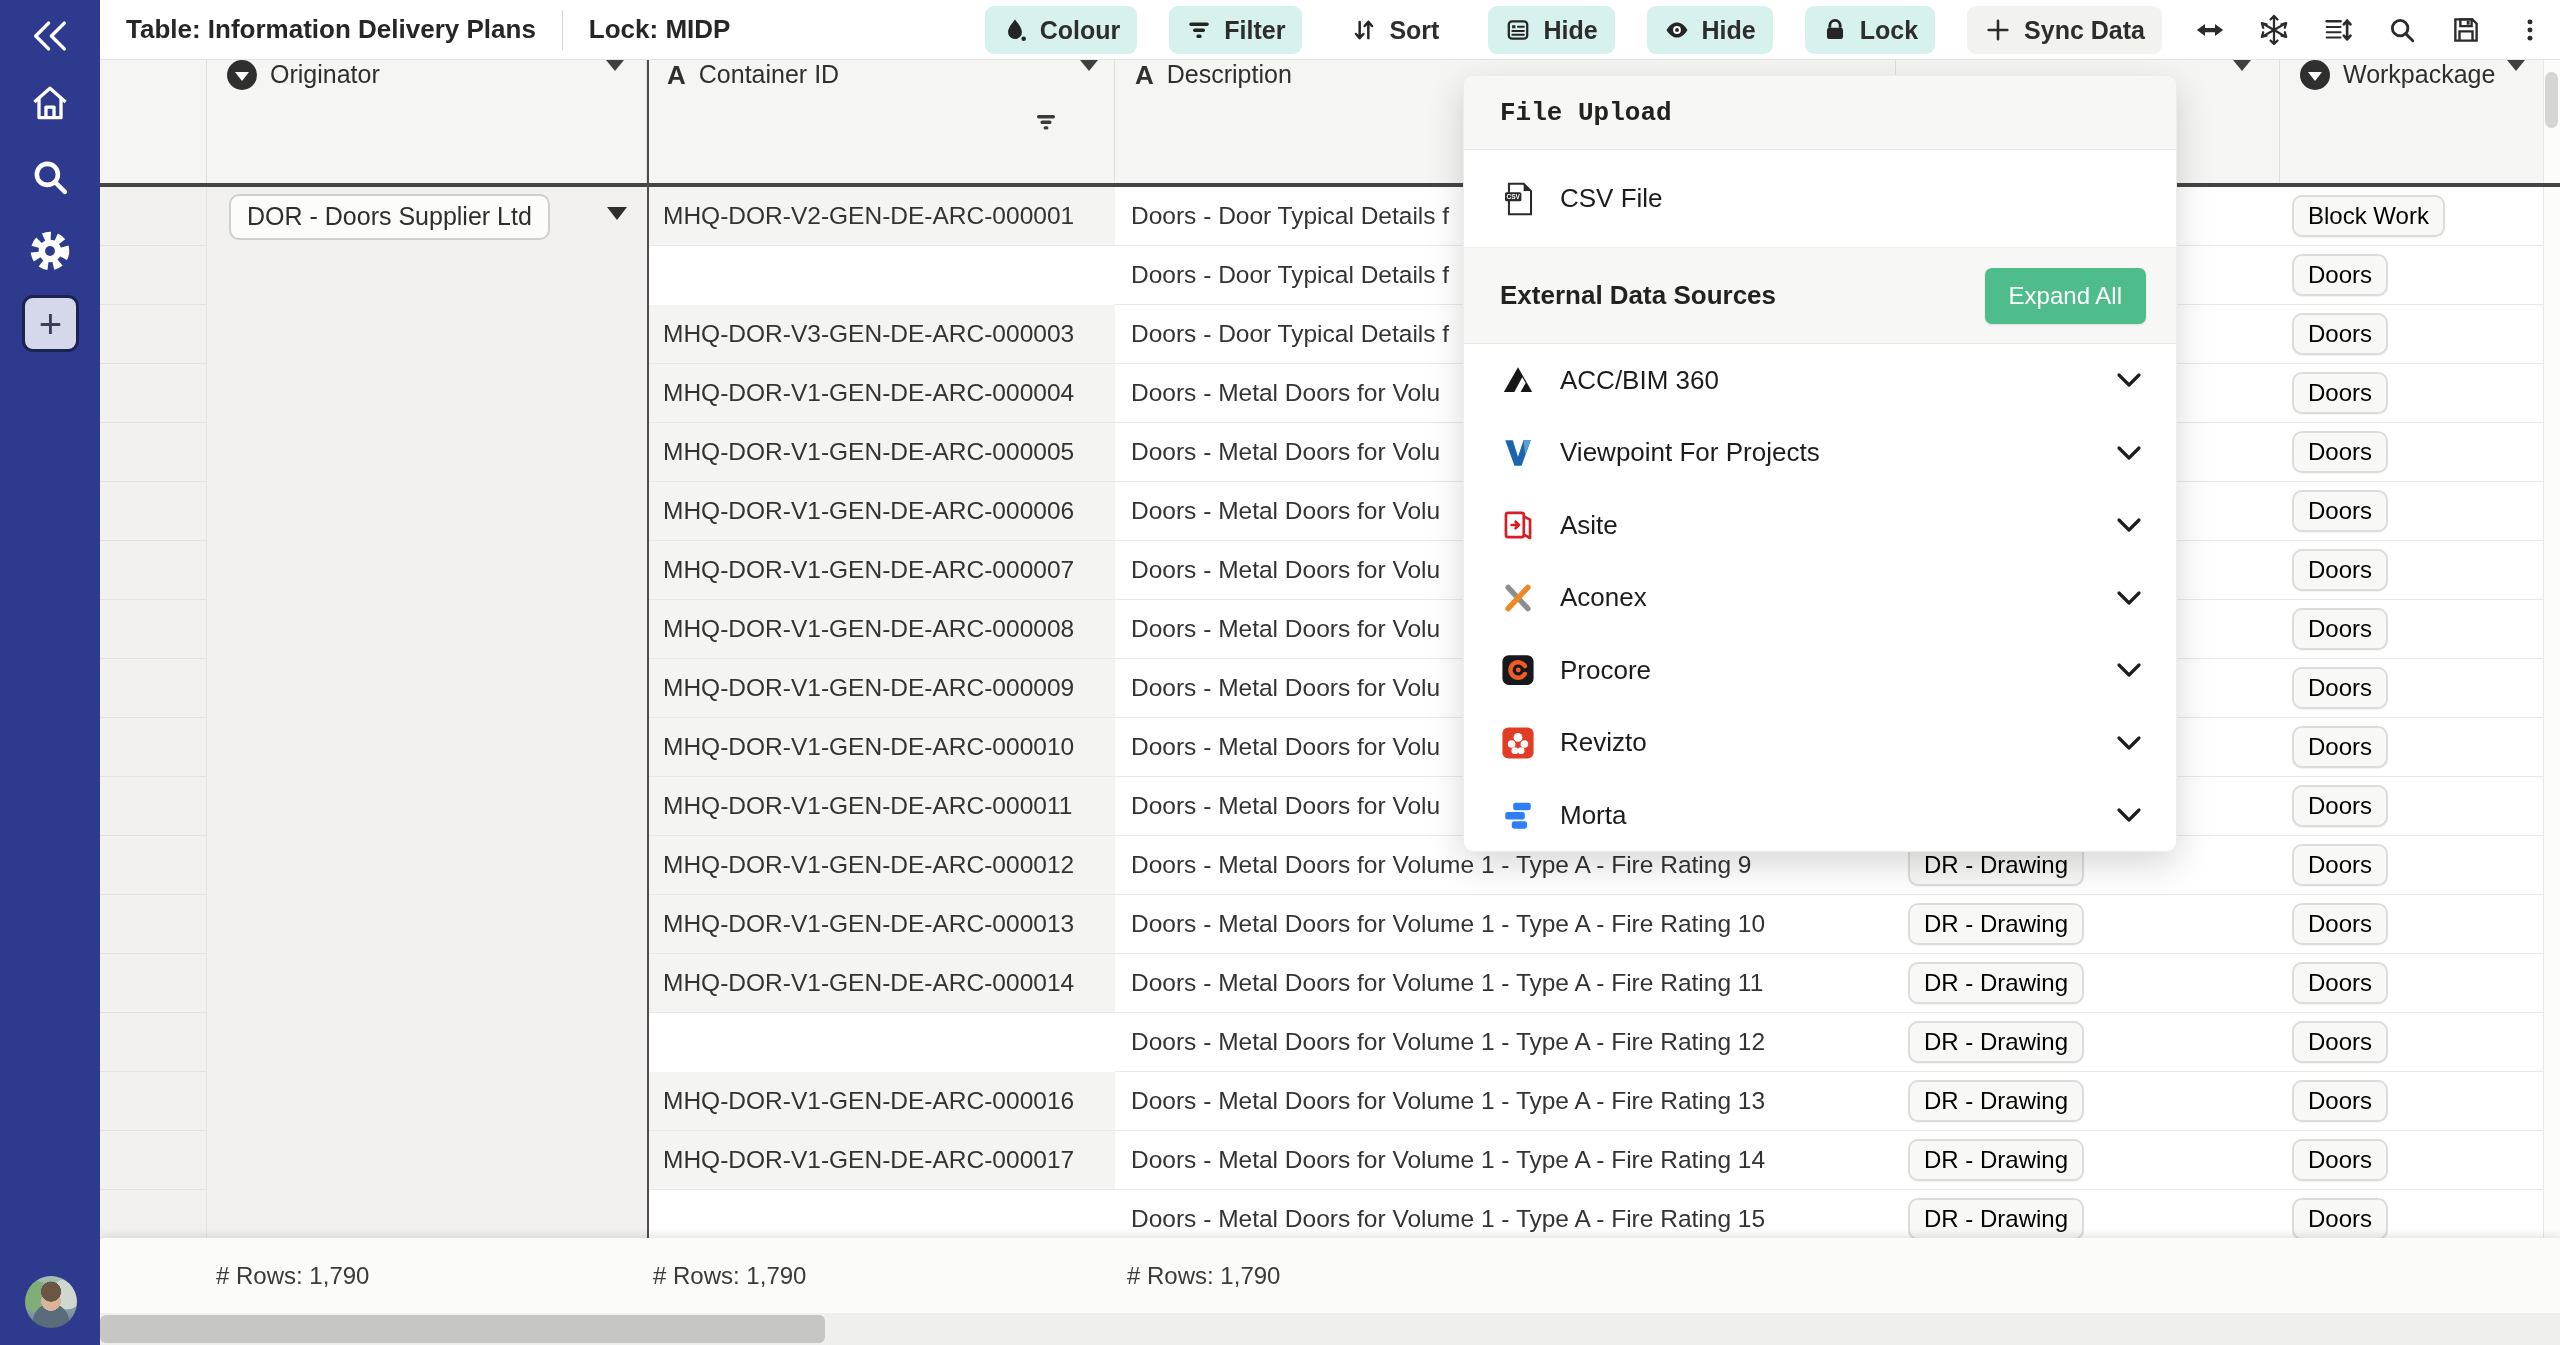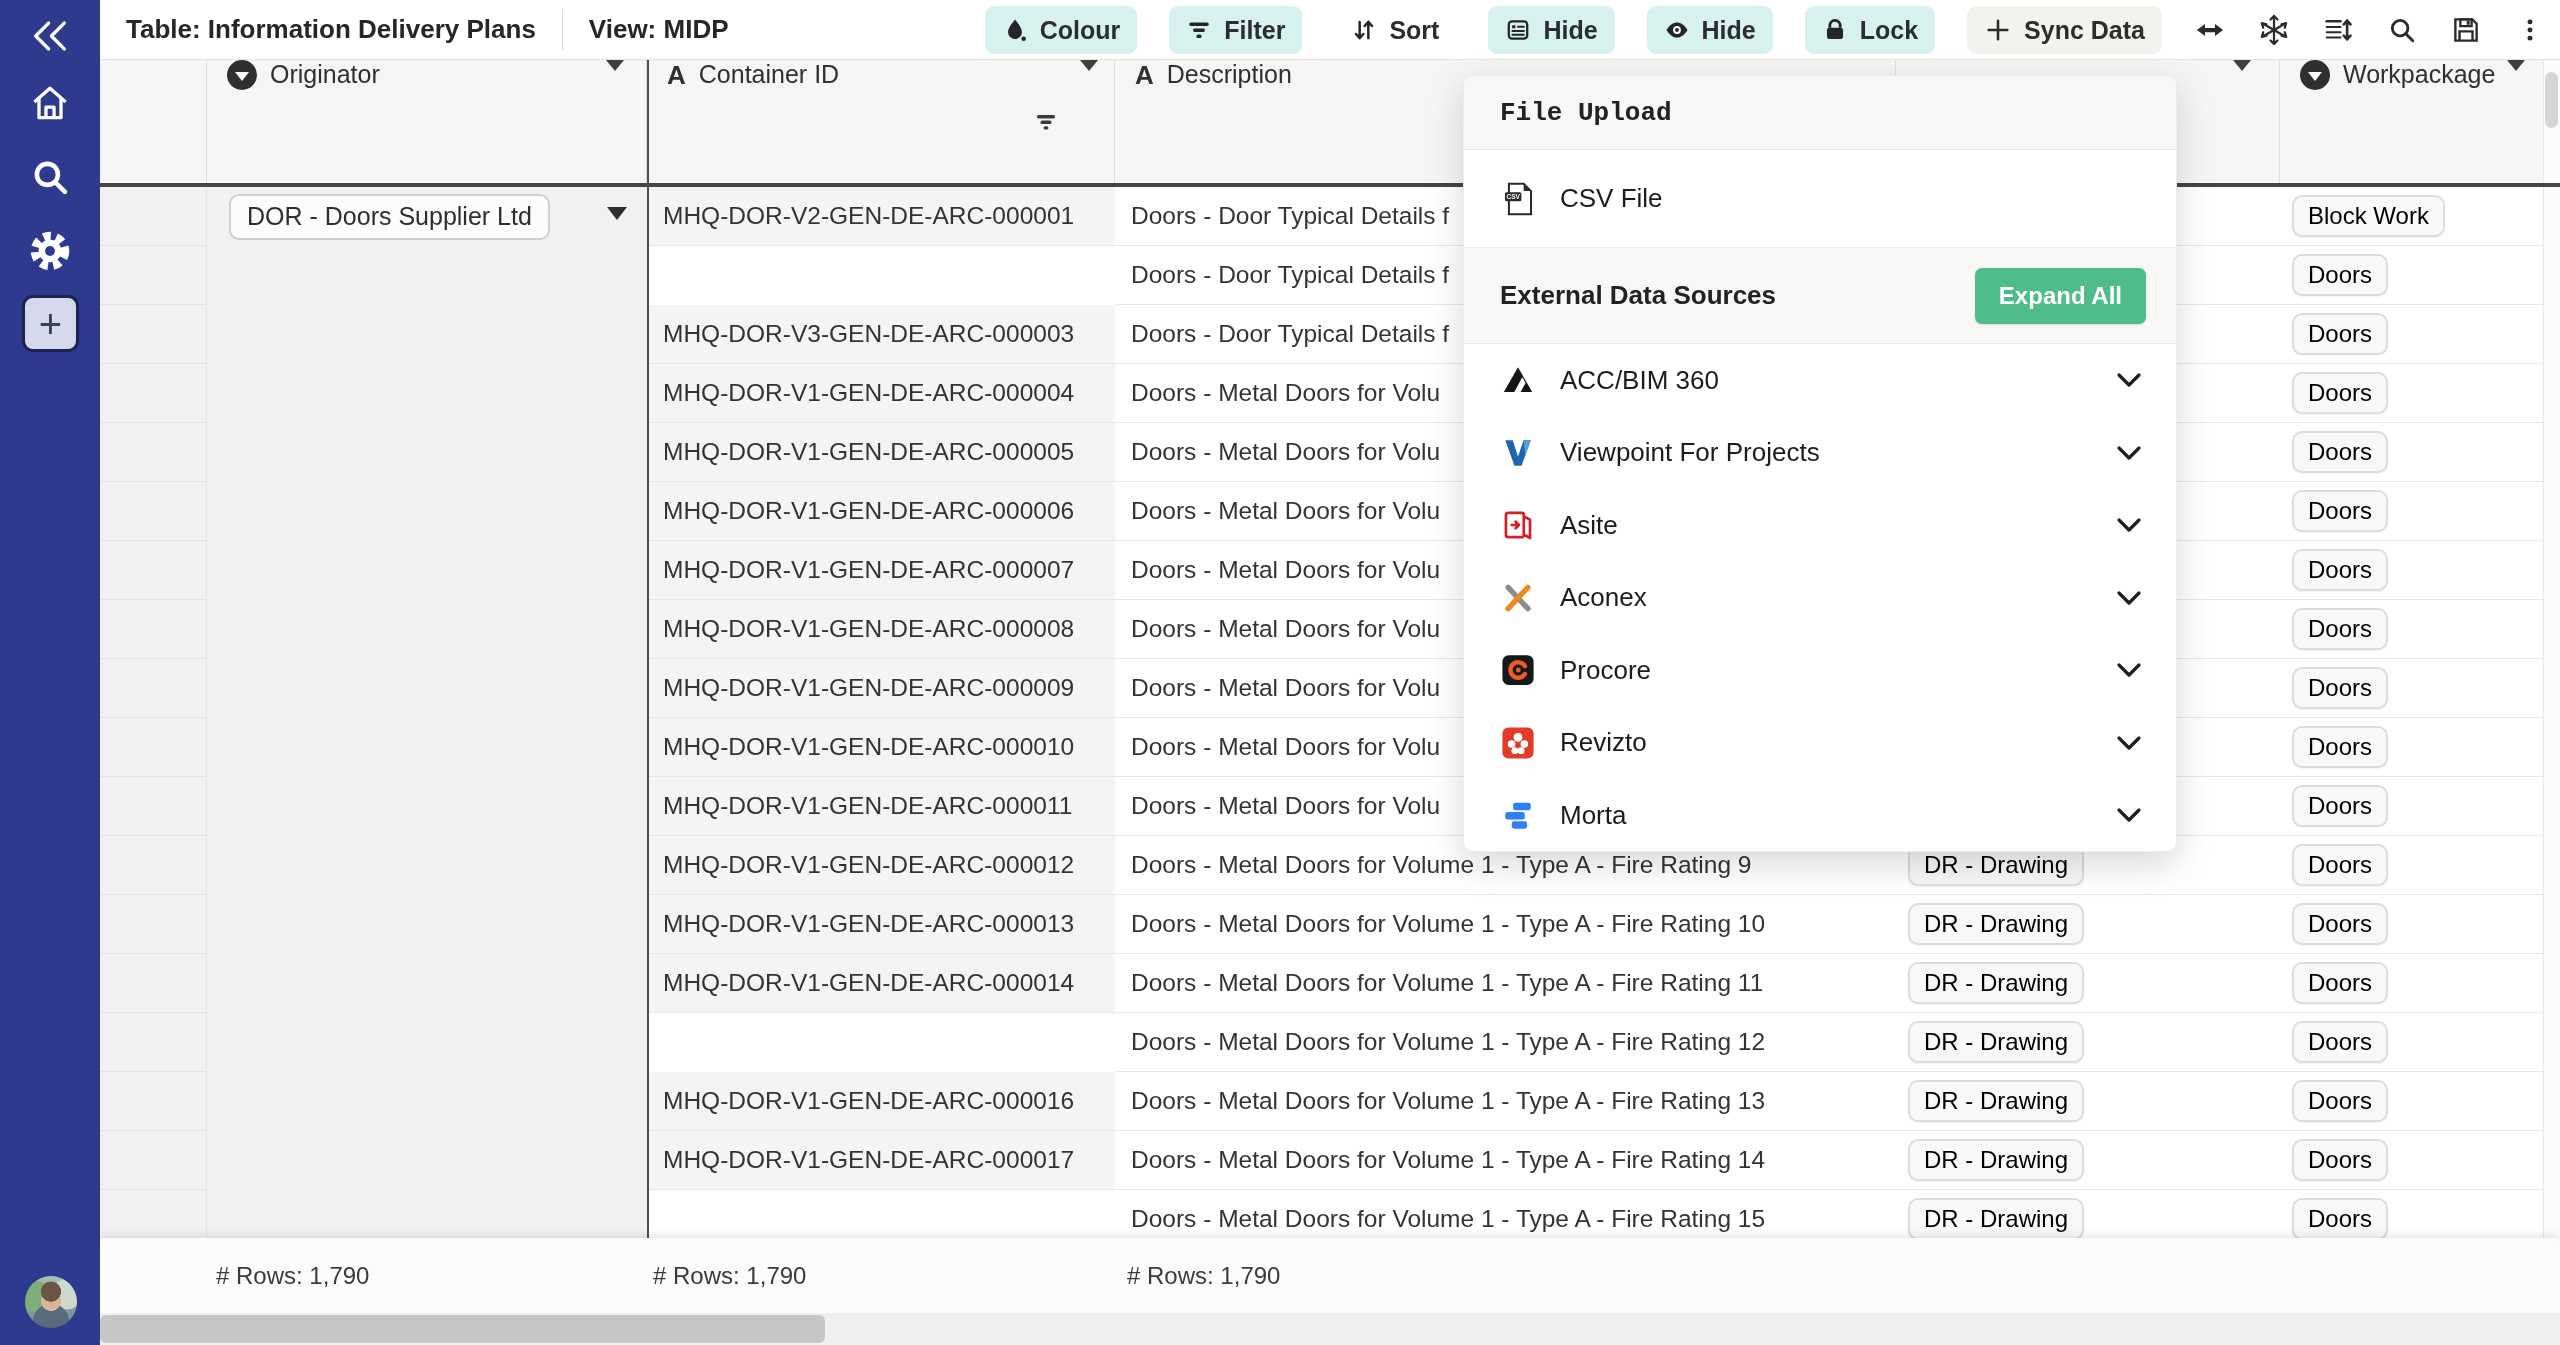--- a/index.html
+++ b/index.html
@@ -82,21 +82,21 @@
   .vtrack { position:absolute; left:2443px; width:17px; top:0; height:1178px; background:#fcfcfa; border-left:1px solid #e8e8e6; }
   .vthumb { position:absolute; left:2445px; top:12px; width:13px; height:56px; background:#d5d5d3; border-radius:7px; z-index:6; cursor:grab; }
 
   
   .panel { position:absolute; left:1463px; top:75px; width:714px; height:777px; background:#fff; border:1px solid #ececea; border-radius:10px; box-shadow:0 12px 36px rgba(0,0,0,.16); z-index:50; overflow:hidden; }
   .p-sec-hdr { background:#f7f7f5; border-bottom:1px solid #e7e7e5; display:flex; align-items:center; padding:0 36px; font-size:26px; font-weight:700; color:#222; position:relative; }
   .p-fu { height:74px;font-family:Liberation Mono, monospace; }
   .p-csv { height:98px; display:flex; align-items:center; gap:24px; padding:0 36px; border-bottom:1px solid #eeeeec; cursor:pointer; }
   .p-csv-label { font-size:26px; color:#1c1c1c; }
   .p-ext { height:96px; }
-  .expand-btn { position:absolute; right:30px; top:20px; height:56px; display:flex; align-items:center; padding:0 24px; background:#4fbd8b; color:#fff; font-size:24px; font-weight:700; border-radius:7px; cursor:pointer; box-shadow:0 1px 2px rgba(0,0,0,.12); }
+  .expand-btn { position:absolute; right:30px; top:20px; height:56px; display:flex; align-items:center; padding:0 24px; background:#4fbd8b; color:#fff; font-size:24px; font-weight:400; border-radius:7px; cursor:pointer; box-shadow:0 1px 2px rgba(0,0,0,.12); }
   .src-item { height:72.5px; display:flex; align-items:center; gap:24px; padding:0 36px; cursor:pointer; position:relative; }
   .src-icon { width:36px; height:36px; display:flex; align-items:center; justify-content:center; flex:0 0 auto; }
   .src-icon svg { width:34px; height:34px; display:block; }
   .src-label { font-size:26px; color:#1c1c1c; }
   .chev { position:absolute; right:34px; top:50%; transform:translateY(-50%); display:flex; cursor:pointer; }
 </style>
 </head>
 <body>
 
 <div class="stage">
@@ -131,21 +131,21 @@
     <div class="add-btn">
       <span>+</span>
     </div>
     <div class="avatar"></div>
   </aside>
 
   <header class="topbar">
     <div class="title-wrap">
       <span class="tbl-title">Table: Information Delivery Plans</span>
       <span class="title-div"></span>
-      <span class="tbl-title">View: MIDP</span>
+      <span class="tbl-title">Lock: MIDP</span>
     </div>
     <div class="toolbar">
       <div class="tb-btn">
         <span>
             <svg width="26" height="26" viewBox="0 0 24 24">
               <path d="M12 2.4 C8.5 6.8 5.6 10.4 5.6 14 a6.4 6.4 0 0 0 12.8 0 C18.4 10.4 15.5 6.8 12 2.4 Z" fill="#252525"></path>
               <circle cx="20" cy="20" r="2.1" fill="#252525"></circle>
             </svg>
           </span>
         <span>Colour</span>

